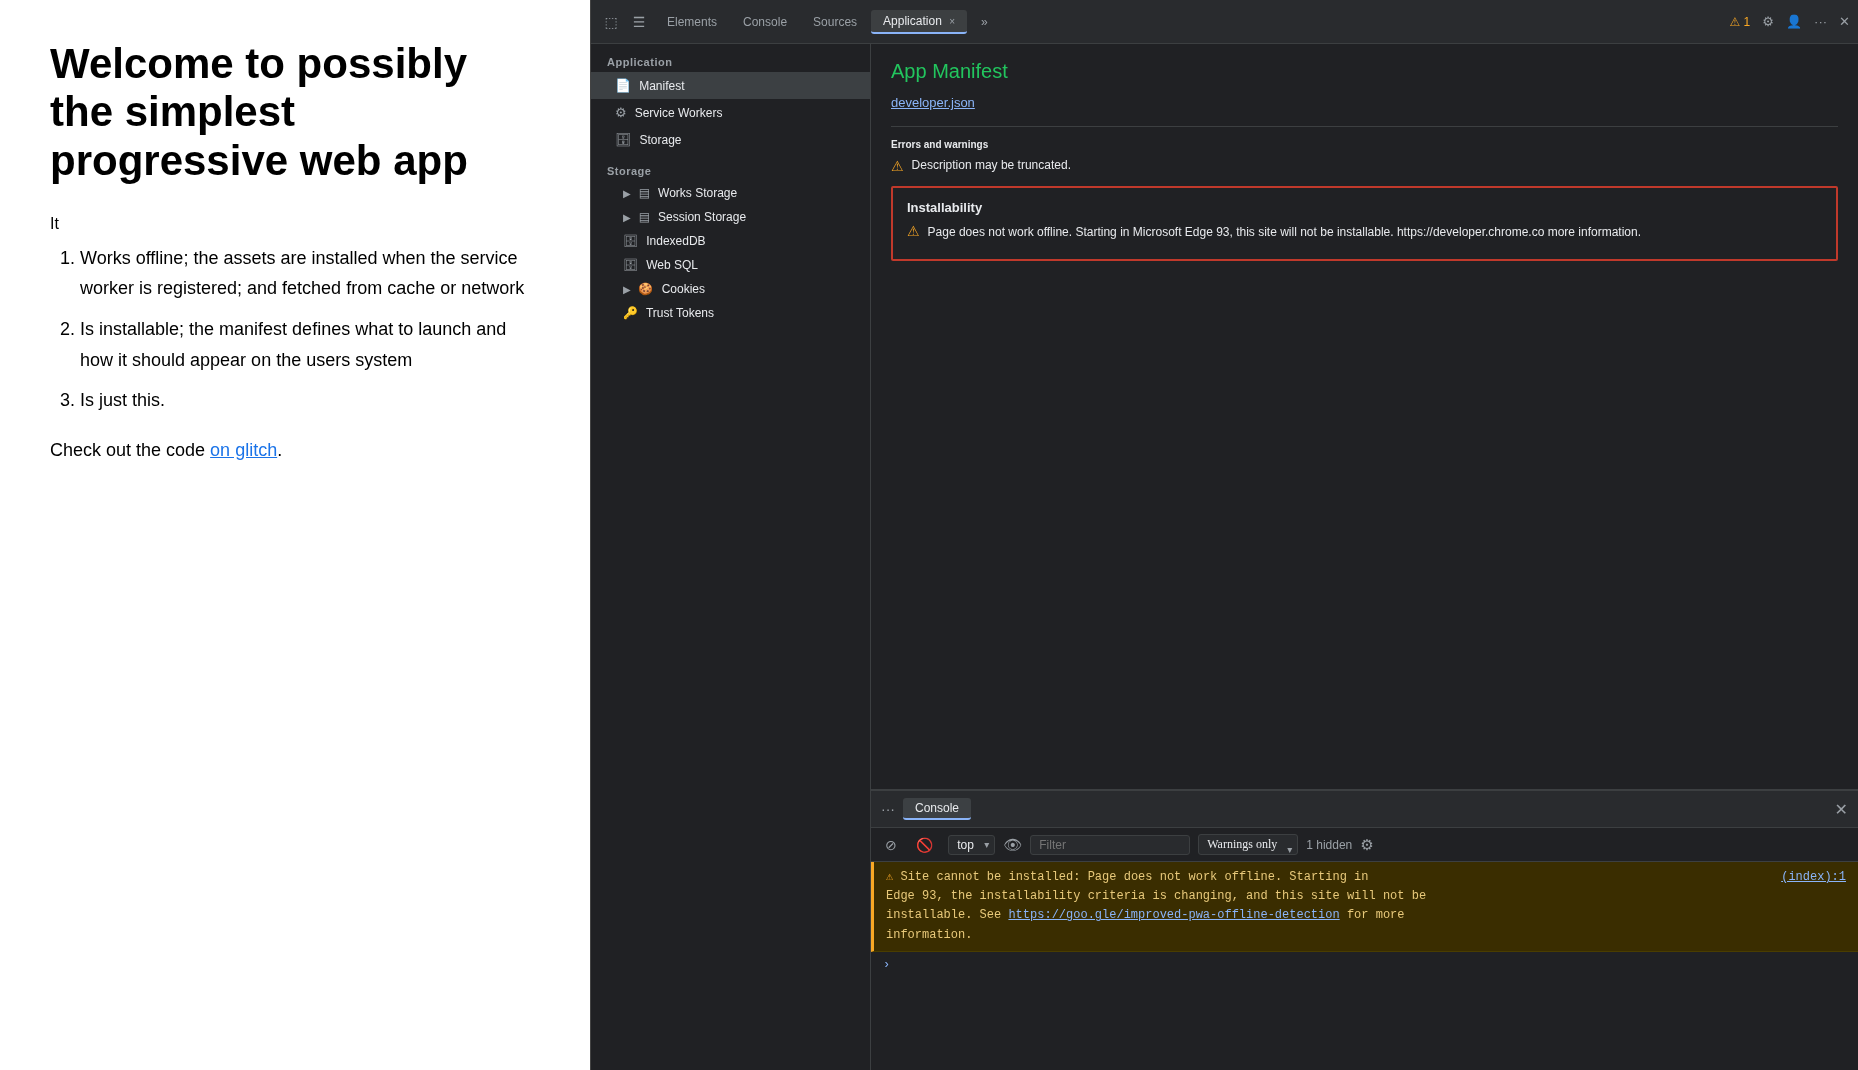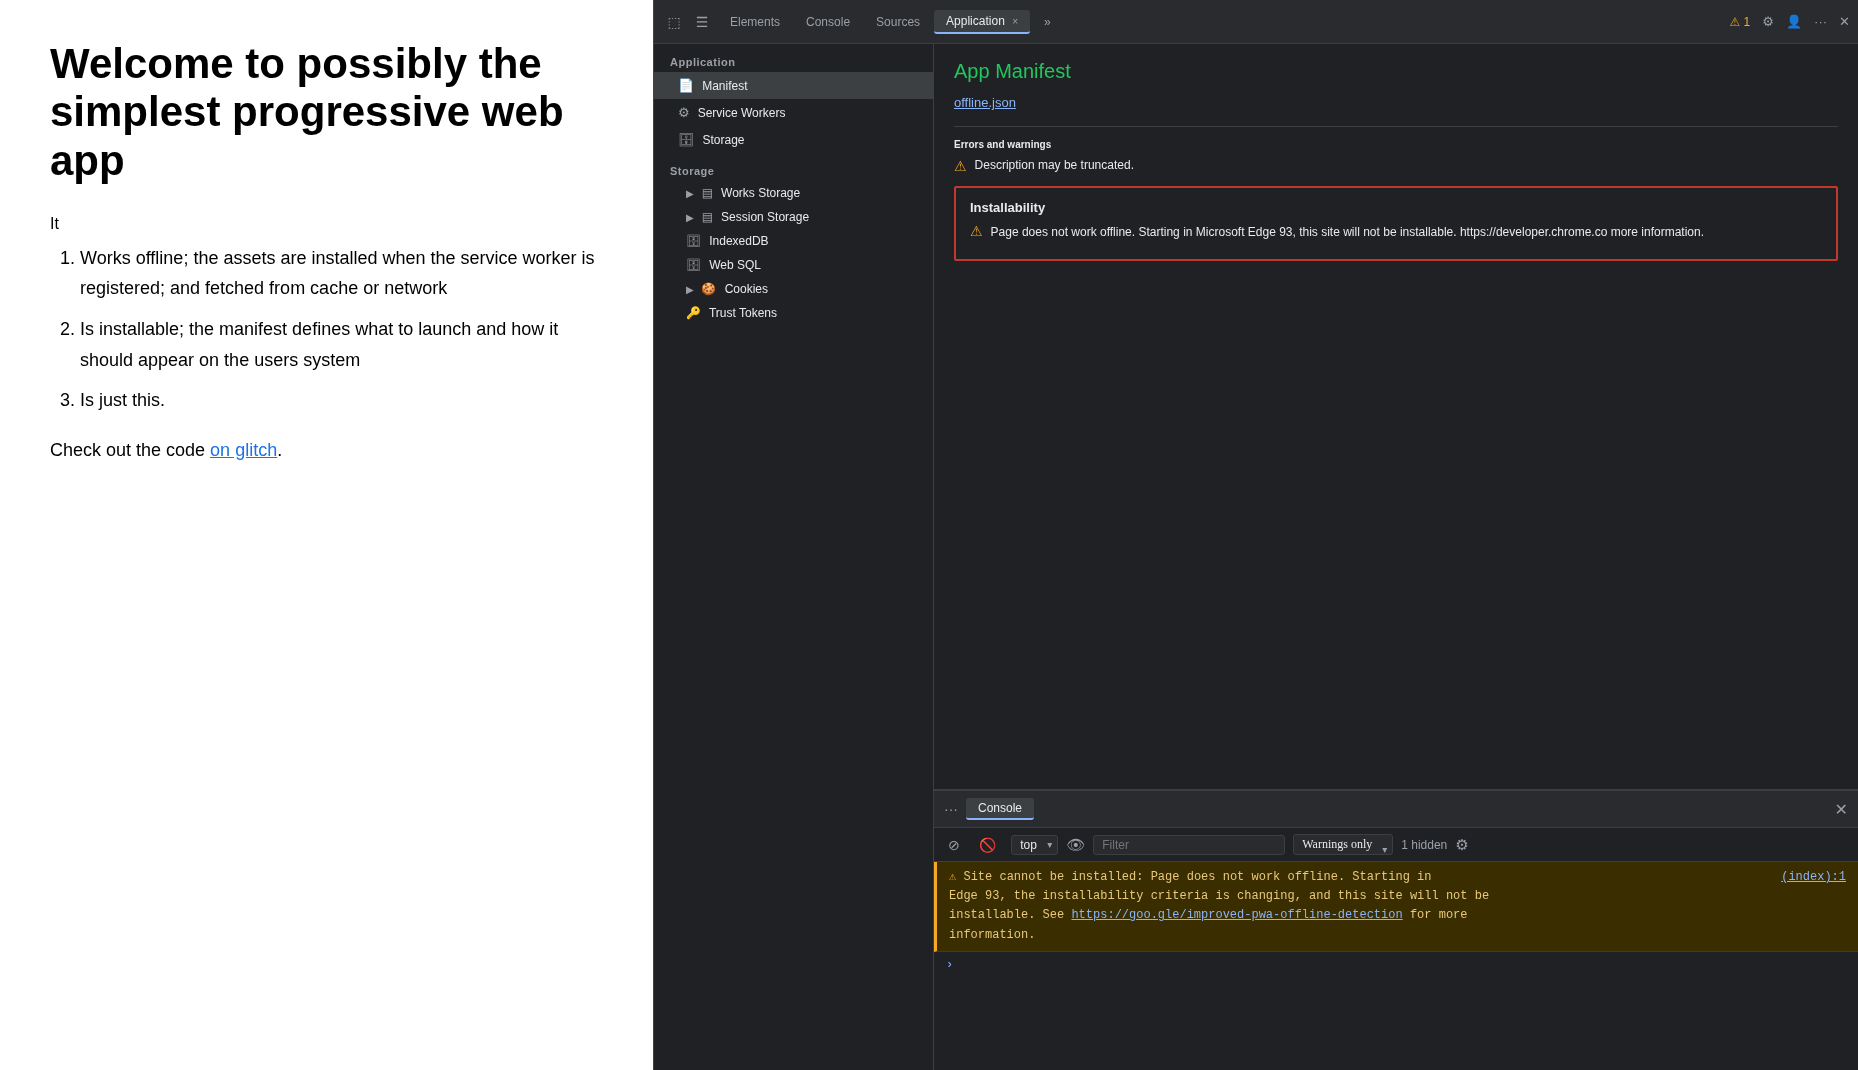--- a/index.html
+++ b/index.html
@@ -1,20 +1,20 @@
 <!DOCTYPE html>
 <html><head>
   <meta charset="utf-8">
   <style>
     * { box-sizing: border-box; margin: 0; padding: 0; }
     body { display: flex; width: 1858px; height: 1070px; overflow: hidden; font-family: Arial, sans-serif; background: #fff; }
 
     
     .left-panel {
-      width: 653px;
+      width: 590px;
       padding: 40px 50px;
       background: #fff;
       flex-shrink: 0;
     }
     .left-panel h1 {
       font-size: 42px;
       font-weight: 900;
       line-height: 1.15;
       margin-bottom: 30px;
       color: #000;
@@ -287,21 +287,21 @@
       pointer-events: none;
     }
     .console-eye { color: #9aa0a6; font-size: 15px; cursor: pointer; }
     .console-filter {
       background: #292b2e;
       border: 1px solid #3c3f41;
       color: #e8eaed;
       font-size: 12px;
       padding: 2px 8px;
       border-radius: 3px;
-      width: 192px;
+      width: 160px;
     }
     .console-warnings-select-wrapper {
       position: relative;
       display: flex;
       align-items: flex-end;
       font-family: Liberation Serif, serif;
     }
     .console-warnings-label {
       font-size: 12px;
       color: #e8eaed;
@@ -461,21 +461,21 @@
       <div class="sidebar-sub-item">
         <span class="icon">🔑</span>
         <span>Trust Tokens</span>
       </div>
     </div>
 
     <div class="devtools-content">
 
       <div class="app-panel">
         <div class="app-panel-title">App Manifest</div>
-        <a class="manifest-link" href="#">offline.json</a>
+        <a class="manifest-link" href="#">developer.json</a>
 
         <hr class="section-divider">
 
         <div class="panel-section-title">Errors and warnings</div>
         <div class="warning-row">
           <span class="warning-icon">⚠</span>
           <span>Description may be truncated.</span>
         </div>
 
         <div class="installability-box">

